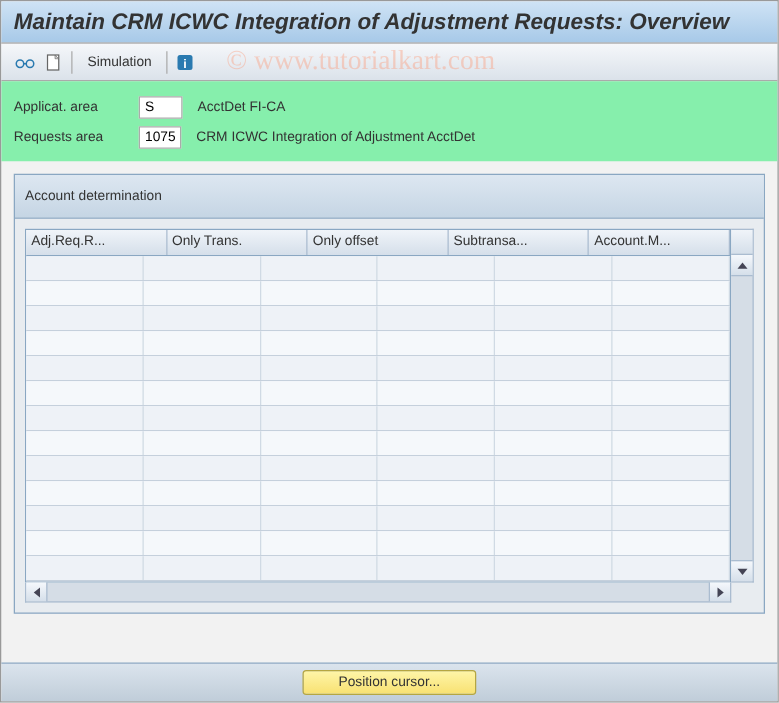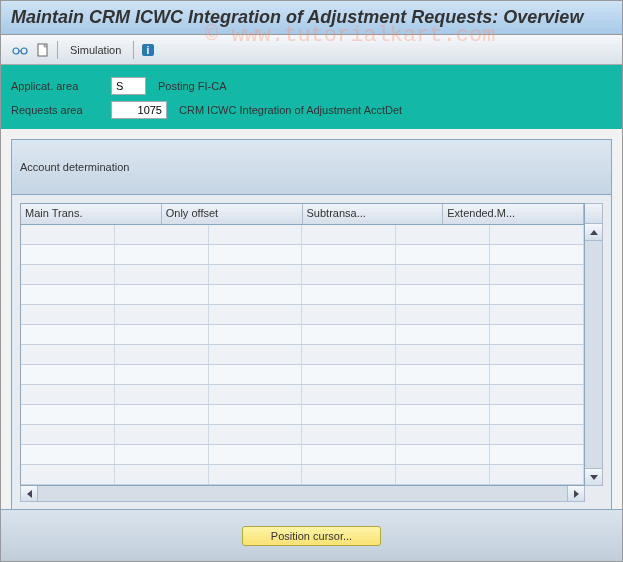--- a/index.html
+++ b/index.html
@@ -38,39 +38,39 @@
     .toolbar-divider { width: 1px; height: 18px; background: #aaa; margin: 0 2px; }
     .toolbar-text-btn {
       padding: 2px 8px;
       font-size: 11px;
       color: #333;
       cursor: pointer;
       border: 1px solid transparent;
       border-radius: 2px;
     }
     
-    .form-area { padding: 12px 10px 4px 10px; background: #14b8a6; }
+    .form-area { padding: 12px 10px 4px 10px; background: #86efac; }
     .form-row { display: flex; align-items: center; margin-bottom: 6px; font-size: 11px; color: #333; }
     .form-label { width: 100px; }
     .form-input {
       background: #fff;
       border: 1px solid #aaa;
       padding: 1px 4px;
       font-size: 11px;
       height: 18px;
       margin-right: 12px;
     }
     .form-input.short { width: 35px; text-align: left; }
-    .form-input.med { width: 56px; text-align: right; }
+    .form-input.med { width: 34px; text-align: right; }
     .form-desc { color: #333; }
     
     .panel { margin: 10px; border: 1px solid #8aa7c2; background: #e8ecf0; }
     .panel-header {
       background: linear-gradient(to bottom, #dde7f1, #c5d5e4);
-      padding: 21px 8px;
+      padding: 11px 8px;
       font-size: 11px;
       color: #333;
       border-bottom: 1px solid #8aa7c2;
     }
     .panel-body { padding: 8px; position: relative; }
     
     .grid-container { display: flex; }
     .grid { border: 1px solid #8aa7c2; background: #fff; flex: 1; }
     .grid-header-row { display: flex; background: linear-gradient(to bottom, #f0f4f9, #d5dfea); border-bottom: 1px solid #8aa7c2; }
     .grid-header-cell {
@@ -103,46 +103,45 @@
     .arrow.up { border-left: 4px solid transparent; border-right: 4px solid transparent; border-bottom: 5px solid #445; }
     .arrow.down { border-left: 4px solid transparent; border-right: 4px solid transparent; border-top: 5px solid #445; }
     .arrow.left { border-top: 4px solid transparent; border-bottom: 4px solid transparent; border-right: 5px solid #445; }
     .arrow.right { border-top: 4px solid transparent; border-bottom: 4px solid transparent; border-left: 5px solid #445; }
     
     .footer-bar {
       position: absolute;
       bottom: 0;
       left: 0;
       right: 0;
-      height: 52px;
+      height: 31px;
       background: linear-gradient(to bottom, #dbe4ed, #c0cdd9);
       border-top: 1px solid #8aa7c2;
       display: flex;
       align-items: center;
       justify-content: center;
     }
     .footer-btn {
       background: linear-gradient(to bottom, #fef5a8, #f8e172);
       border: 1px solid #b5a642;
       border-radius: 3px;
       padding: 3px 28px;
       font-size: 11px;
       color: #333;
       cursor: pointer;
     }
     
     .watermark {
       position: absolute;
-      top: 22px;
+      top: 34px;
       left: 180px;
       font-size: 22px;
       color: rgba(255,140,100,0.35);
       pointer-events: none;
-      font-family: Liberation Mono, monospace;
-      margin-left: 24px;
+      font-family: Liberation Serif, serif;
     }
     
     svg { display: block; }
   </style>
 </head>
 <body>
 
 <div class="title-bar">Maintain CRM ICWC Integration of Adjustment Requests: Overview</div>
 
 <div class="watermark">© www.tutorialkart.com</div>
@@ -169,39 +168,40 @@
       <rect x="1" y="1" width="12" height="12" rx="2" fill="#2a7ab0"></rect>
       <text x="7" y="11" font-size="10" font-weight="bold" fill="#fff" text-anchor="middle" font-family="Georgia">i</text>
     </svg>
   </div>
 </div>
 
 <div class="form-area">
   <div class="form-row">
     <span class="form-label">Applicat. area</span>
     <input class="form-input short" value="S" style="">
-    <span class="form-desc">Posting FI-CA</span>
+    <span class="form-desc">AcctDet FI-CA</span>
   </div>
   <div class="form-row">
     <span class="form-label">Requests area</span>
     <input class="form-input med" value="1075" style="">
     <span class="form-desc">CRM ICWC Integration of Adjustment AcctDet</span>
   </div>
 </div>
 
 <div class="panel">
   <div class="panel-header">Account determination</div>
   <div class="panel-body">
     <div class="grid-container">
       <div class="grid" id="grid">
           <div class="grid-header-row">
-            <div class="grid-header-cell">Main Trans.</div>
+            <div class="grid-header-cell">Adj.Req.R...</div>
+            <div class="grid-header-cell">Only Trans.</div>
             <div class="grid-header-cell">Only offset</div>
             <div class="grid-header-cell">Subtransa...</div>
-            <div class="grid-header-cell">Extended.M...</div>
+            <div class="grid-header-cell">Account.M...</div>
           </div>
           <div class="grid-row">
             <div class="grid-cell"></div>
             <div class="grid-cell"></div>
             <div class="grid-cell"></div>
             <div class="grid-cell"></div>
             <div class="grid-cell"></div>
             <div class="grid-cell"></div>
           </div>
           <div class="grid-row">

